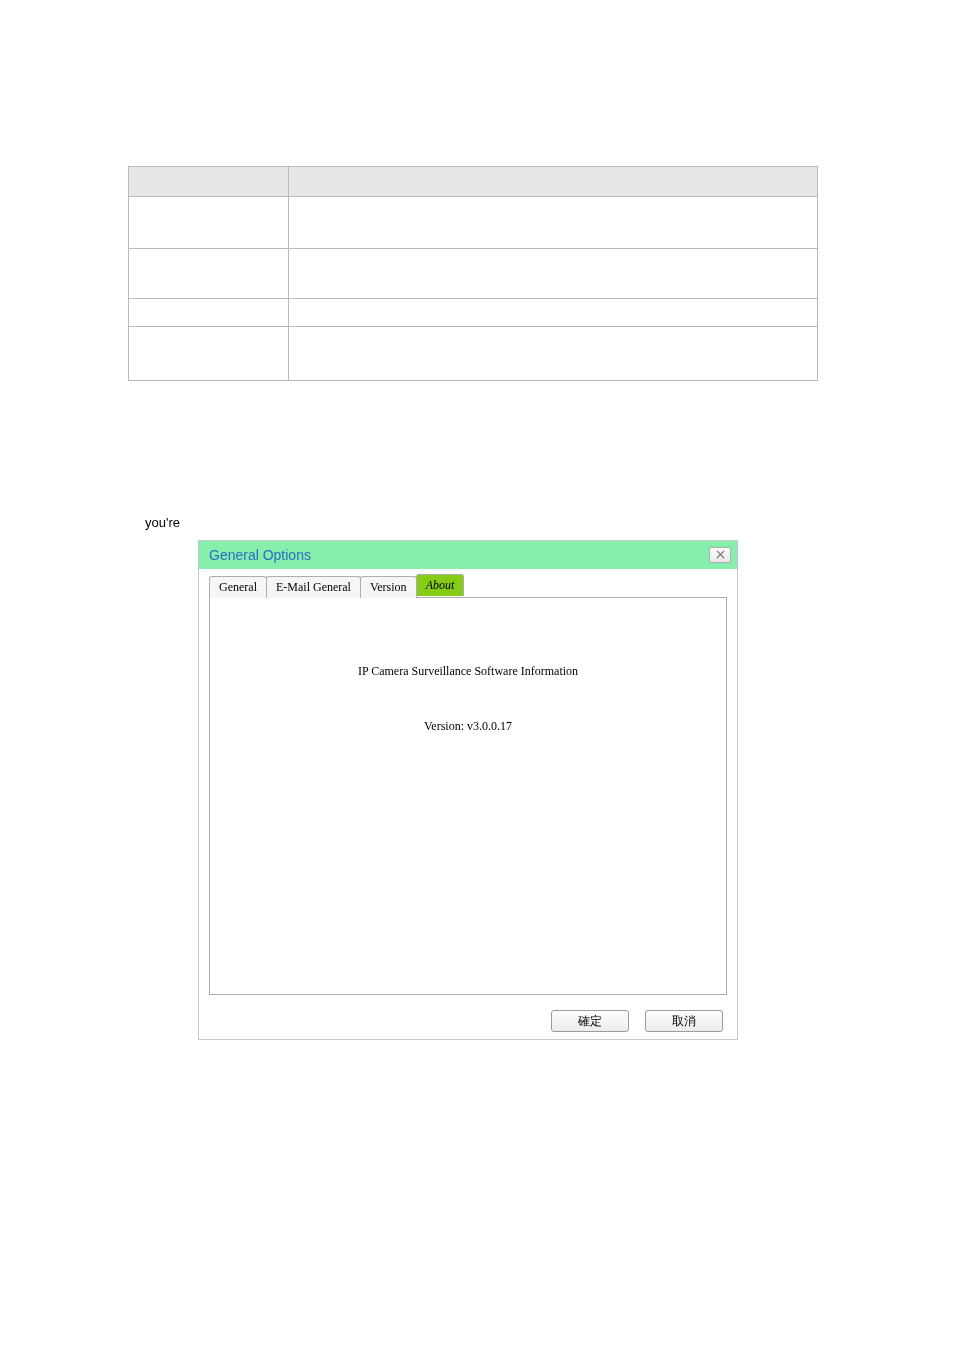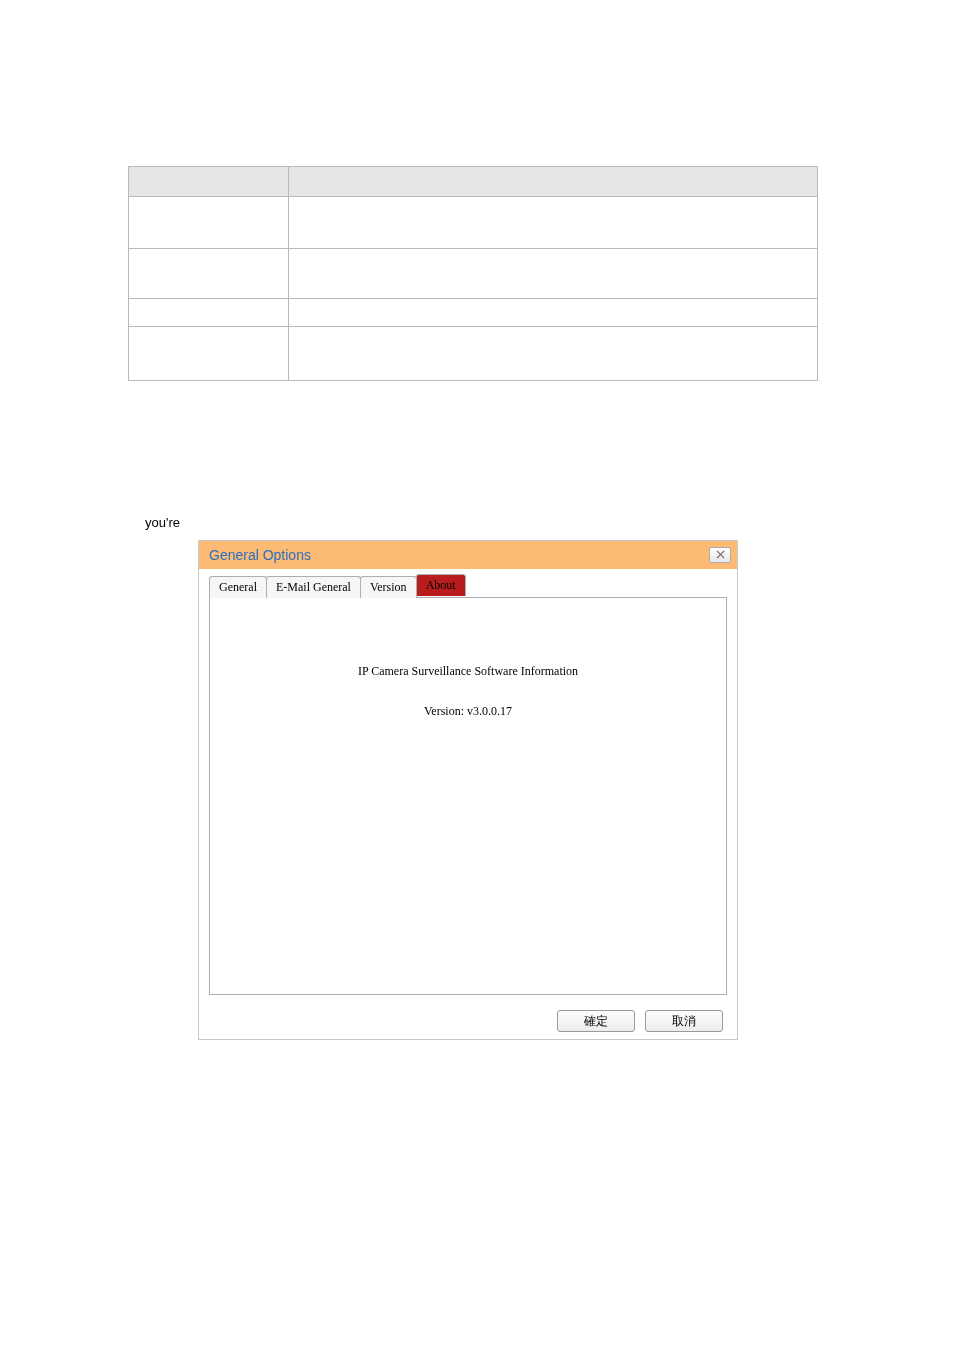--- a/index.html
+++ b/index.html
@@ -50,21 +50,21 @@
       position: absolute;
       left: 198px;
       top: 540px;
       width: 540px;
       height: 500px;
       background: #ffffff;
       border: 1px solid #c9c9c9;
     }
     .dialog-titlebar {
       height: 28px;
-      background: #fdba74;
+      background: #86efac;
       display: flex;
       align-items: center;
       justify-content: space-between;
       padding: 0 6px 0 10px;
     }
     .dialog-title {
       color: #2a6fbf;
       font-size: 14px;
       font-family: "Segoe UI", Tahoma, sans-serif;
     }
@@ -111,52 +111,53 @@
       margin-right: -1px;
       border-top-left-radius: 3px;
       border-top-right-radius: 3px;
       cursor: pointer;
       position: relative;
       top: 1px;
       color: #000;
       text-align: center;
     }
     .tab.active {
-      background: #b91c1c;
+      background: #84cc16;
       top: -1px;
       z-index: 3;
+      font-style: italic;
     }
     .tab-panel {
       border: 1px solid #aeaeae;
       background: #ffffff;
       height: calc(100% - 22px);
       position: relative;
       top: 0;
       text-align: center;
       padding-top: 46px;
       font-family: "MingLiU", "PMingLiU", SimSun, serif;
     }
     .info-title {
       font-size: 12px;
       color: #000;
       margin-top: 20px;
     }
     .info-version {
       font-size: 12px;
       color: #000;
-      margin-top: 25px;
+      margin-top: 40px;
     }
 
     .dialog-buttons {
       height: 36px;
       display: flex;
       justify-content: flex-end;
       align-items: center;
       padding-right: 14px;
-      gap: 10px;
+      gap: 16px;
     }
     .std-btn {
       min-width: 78px;
       height: 22px;
       border: 1px solid #9b9b9b;
       border-radius: 3px;
       background: linear-gradient(#fdfdfd, #ececec);
       font-size: 12px;
       font-family: "PMingLiU", "MingLiU", SimSun, serif;
       cursor: pointer;

